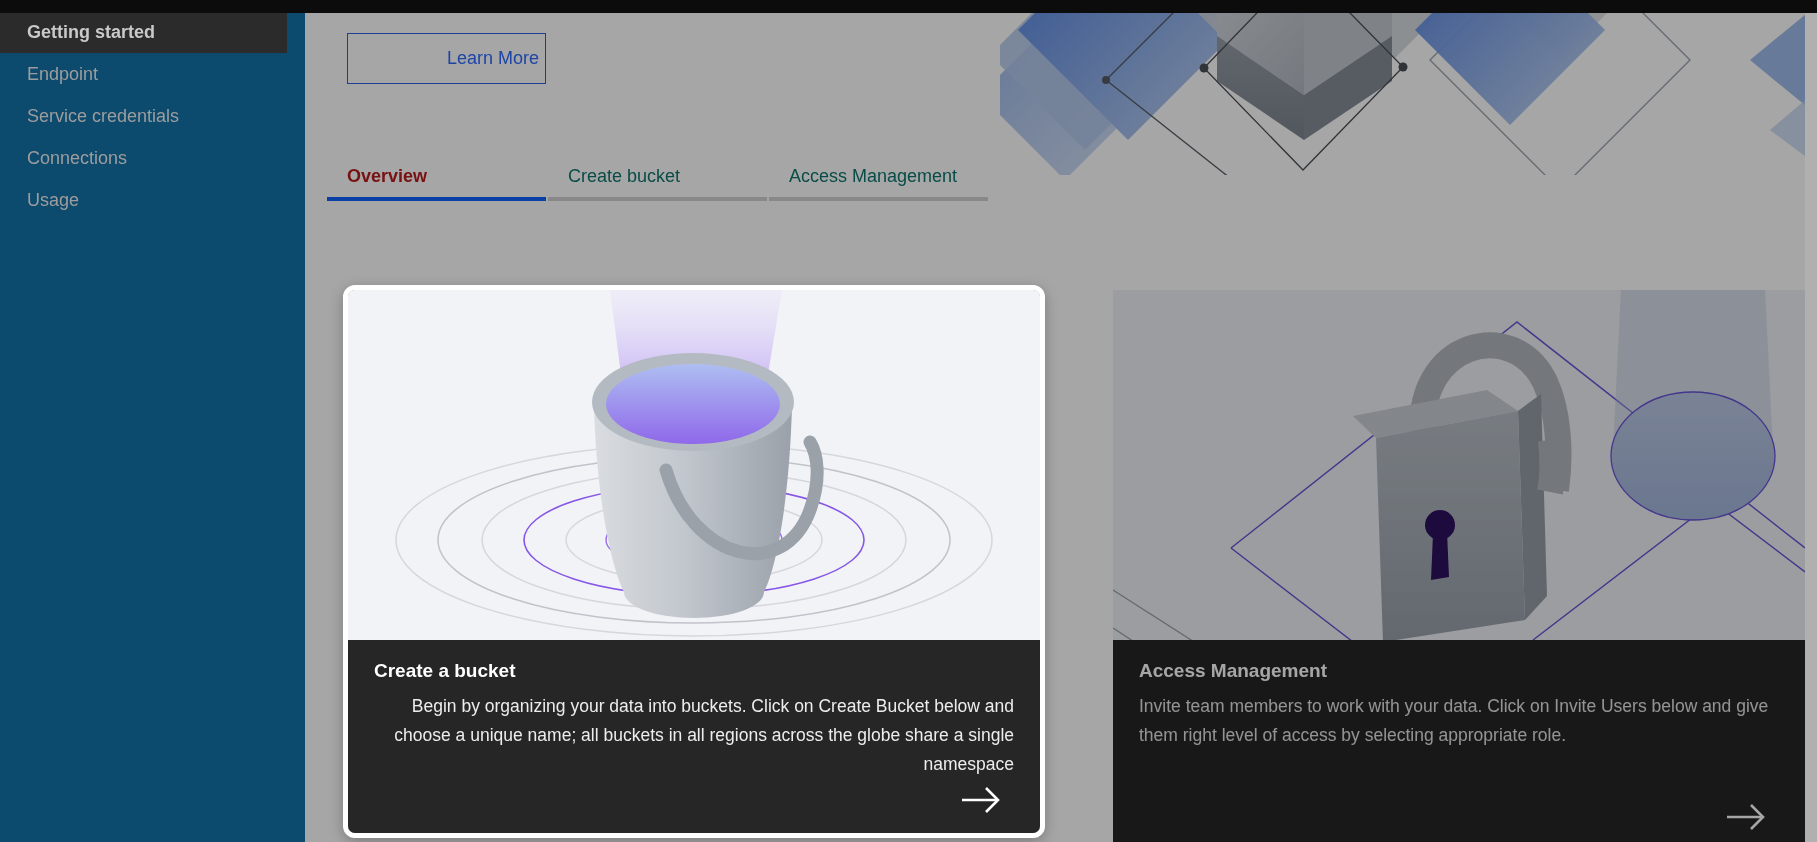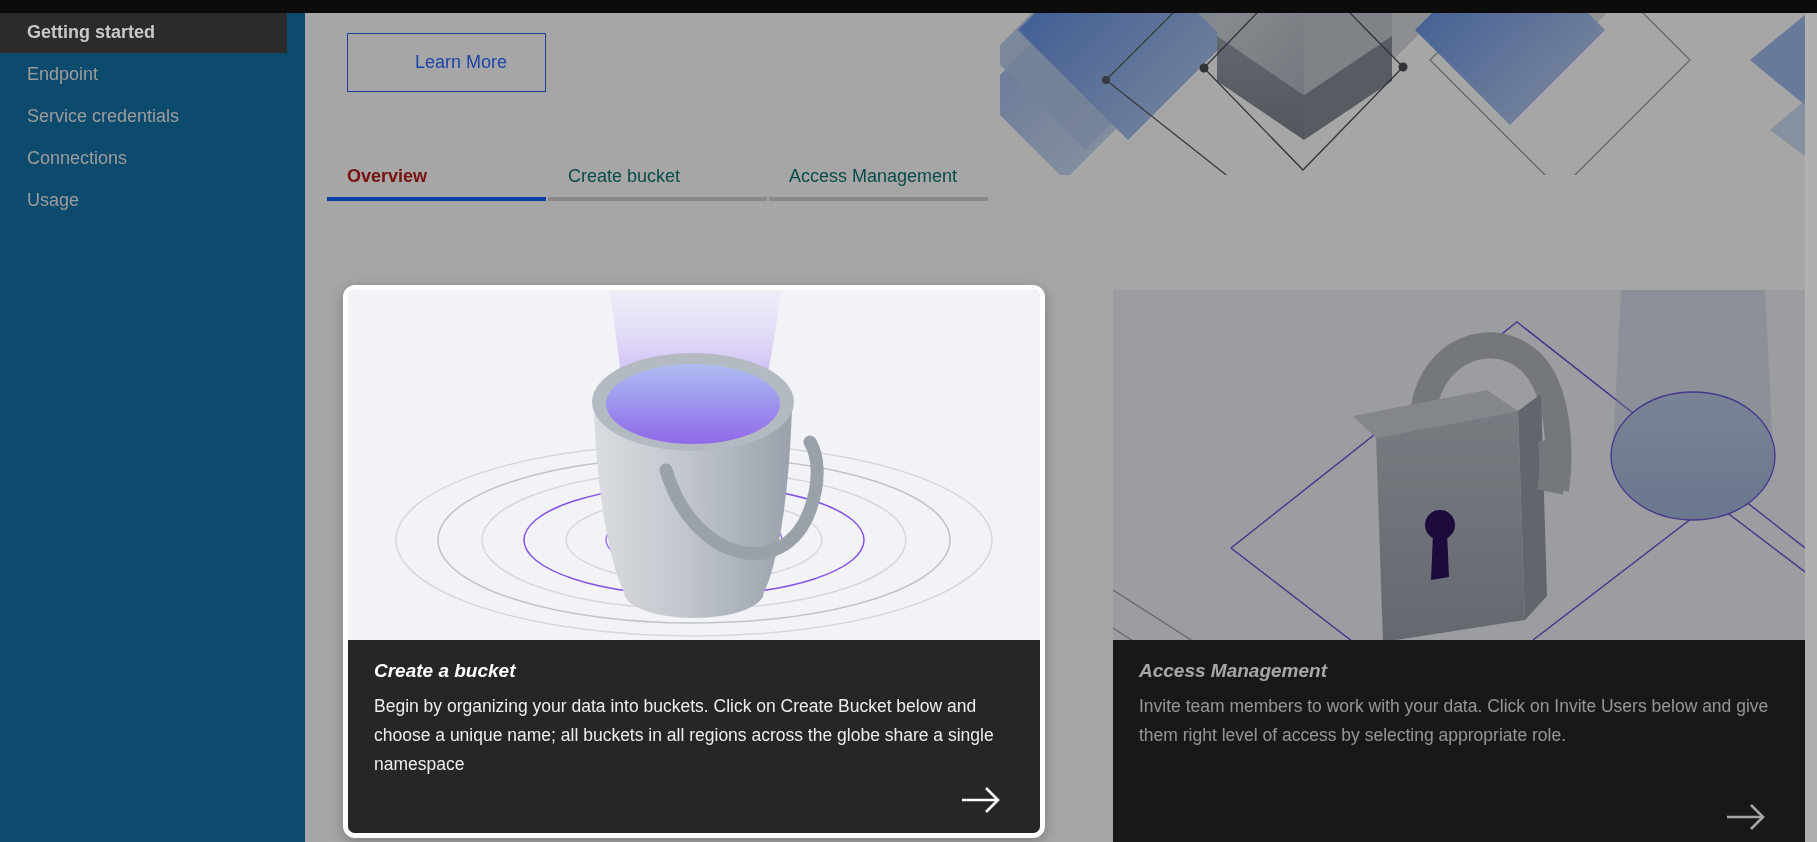--- a/index.html
+++ b/index.html
@@ -12,44 +12,44 @@
   
   .sidebar{position:absolute;left:0;top:0;width:305px;height:842px;background:#0c4a6e;padding-top:12px;z-index:20;}
   .side-item{width:287px;height:42px;line-height:42px;padding-left:27px;font-size:18px;color:#9d9d9d;cursor:pointer;white-space:nowrap;}
   .side-item.selected{background:#2b2b2b;color:#c9c9c9;font-weight:bold;height:41px;line-height:41px;}
 
   
   .main{position:absolute;left:305px;top:0;width:1512px;height:842px;background:#ffffff;overflow:hidden;}
 
   .hero{position:absolute;left:695px;top:0;width:817px;height:175px;z-index:1;}
 
-  .learn-more{position:absolute;left:42px;top:33px;width:199px;height:59px;background:transparent;
-    border:1px solid #2e5fe8;color:#2e6bff;font-size:18px;text-align:center;padding-left:35px;cursor:pointer;z-index:2;}
+  .learn-more{position:absolute;left:42px;top:33px;width:199px;height:51px;background:transparent;
+    border:1px solid #2e5fe8;color:#2e6bff;font-size:18px;text-align:right;padding-left:35px;cursor:pointer;z-index:2;}
 
   .tabs{position:absolute;left:22px;top:156px;display:flex;gap:2px;z-index:2;}
   .tab{width:219px;height:45px;line-height:41px;padding-left:20px;font-size:18px;color:#0f766e;
     border-bottom:4px solid #d2d2d2;cursor:pointer;white-space:nowrap;}
   .tab.selected{color:#b91c1c;font-weight:bold;border-bottom:4px solid #0f62fe;}
 
   
   .overlay{position:absolute;left:0;top:0;width:1512px;height:842px;background:rgba(0,0,0,0.35);z-index:40;}
 
   
   .card{position:absolute;display:flex;flex-direction:column;overflow:hidden;}
   .card-illo{flex:0 0 350px;position:relative;overflow:hidden;}
   .card-illo svg{position:absolute;left:0;top:0;}
   .card-footer{flex:1 1 auto;background:#262626;padding:20px 26px;position:relative;}
-  .card-title{margin:0 0 10px 0;font-size:19px;font-weight:bold;color:#ffffff;font-style:italic;}
+  .card-title{margin:0 0 10px 0;font-size:19px;font-weight:bold;color:#ffffff;}
   .card-desc{margin:0;font-size:17.5px;line-height:29px;color:#ededed;}
   .card-arrow{position:absolute;right:36px;bottom:18px;width:46px;height:30px;cursor:pointer;}
 
   .card-1{left:38px;top:285px;width:702px;height:553px;border:5px solid #ffffff;border-radius:12px;
     z-index:50;box-shadow:0 4px 14px rgba(0,0,0,0.25);}
   .card-1 .card-illo{background:#f2f3f7;}
-  .card-1 .card-desc{max-width:660px;}
+  .card-1 .card-desc{max-width:660px;text-align:right;}
 
   .card-2{left:808px;top:290px;width:692px;height:560px;z-index:10;}
   .card-2 .card-illo{background:#f0f1f6;}
   .card-2 .card-desc{max-width:665px;color:#e2e2e2;}
 
   .scrollbar{position:absolute;right:0;top:13px;width:12px;height:829px;background:#b0b0b0;z-index:60;}
 </style>
 </head>
 <body>
 

